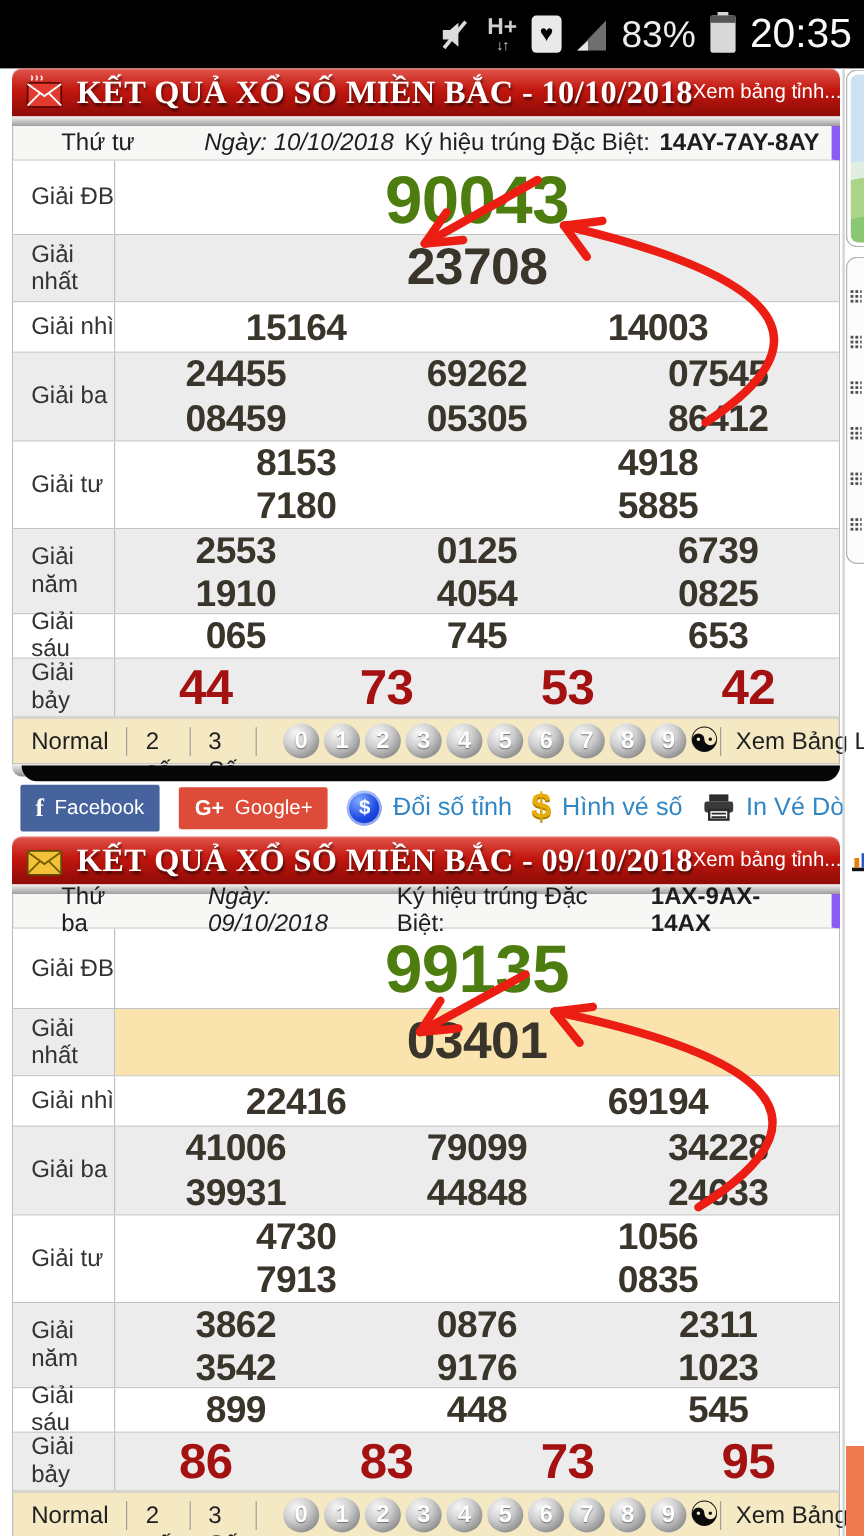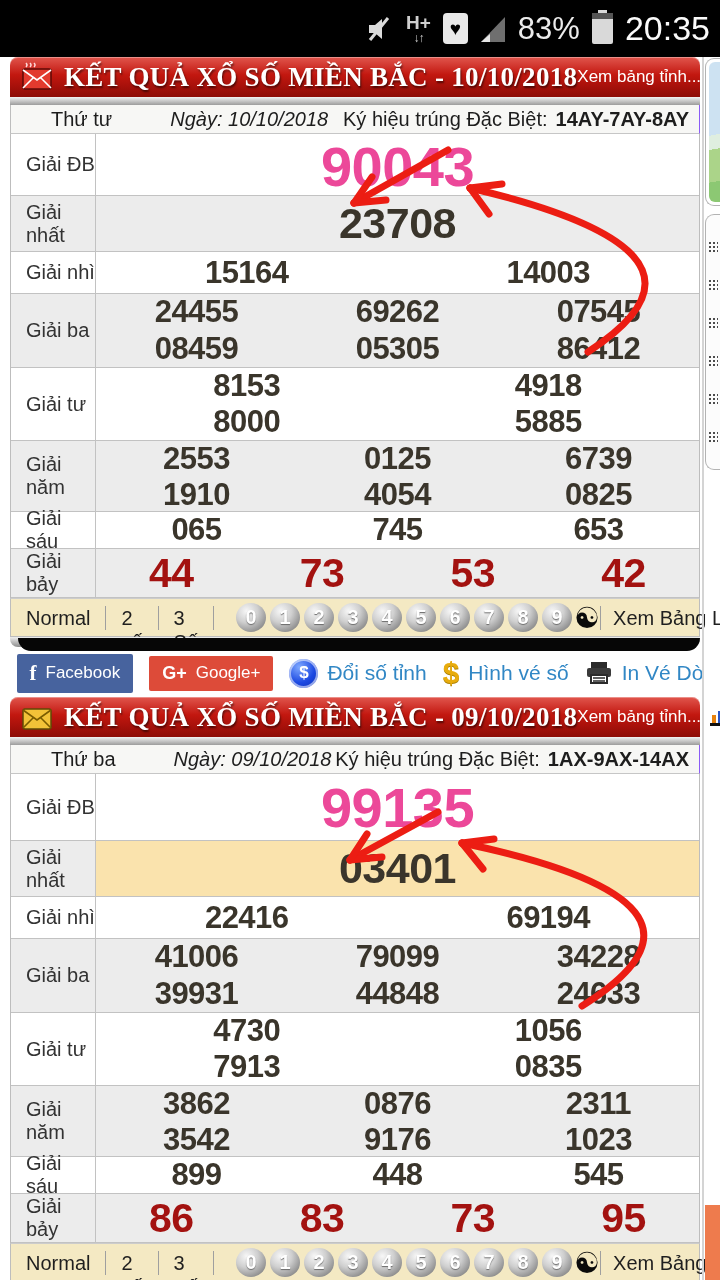--- a/index.html
+++ b/index.html
@@ -19,35 +19,35 @@
   .battery .lvl{position:absolute;top:0;left:0;right:0;height:6px;background:#555;}
   
   .card{position:absolute;left:10px;width:690px;}
   #card1{top:57px;} #card2{top:697px;}
   .hdr{height:40px;border-radius:8px 8px 0 0;display:flex;align-items:center;color:#fff;
     background:linear-gradient(#e1564d,#c2170f 45%,#8d0b06);box-shadow:inset 0 1px 0 rgba(255,255,255,.35);padding:0 10px;box-sizing:border-box;}
   .hdr-title{font-family:"Liberation Serif",serif;font-weight:bold;font-size:27px;letter-spacing:.3px;
     text-shadow:1px 2px 2px rgba(0,0,0,.55);margin-left:10px;white-space:nowrap;}
   .hdr-link{margin-left:auto;font-size:17px;margin-right:8px;white-space:nowrap;}
   .striptop{height:8px;background:linear-gradient(#f2f2f2,#9c9c9c);}
-  .daterow{height:29px;background:#f7f7f5;border-left:1px solid #bdbdbd;border-right:1px solid #8b5cf6;border-bottom:1px solid #c6c6c6;
+  .daterow{height:29px;background:#f7f7f5;border-left:1px solid #bdbdbd;border-right:7px solid #8b5cf6;border-bottom:1px solid #c6c6c6;
     display:flex;align-items:center;font-size:20px;color:#1d1d1d;padding:0 10px;box-sizing:border-box;}
   .dr-weekday{margin-left:30px;}
   .dr-date{font-style:italic;margin-left:58px;}
   .dr-sign{margin-left:auto;}
   .dr-signval{font-weight:bold;margin-left:8px;}
   .ptable{border-left:1px solid #bdbdbd;border-right:1px solid #bdbdbd;background:#fff;}
   .prow{display:flex;border-bottom:1px solid #c2c2c2;background:#fff;}
   .prow.bg-g{background:#ececec;}
   .plabel{width:85px;min-width:85px;border-right:1px solid #c2c2c2;display:flex;align-items:center;
     padding-left:15px;box-sizing:border-box;font-size:20px;color:#333;}
   .pvalues{flex:1;display:flex;flex-direction:column;justify-content:space-evenly;}
   .vline{display:flex;}
   .vline span{flex:1;text-align:center;font-weight:bold;color:#3a352b;letter-spacing:-.5px;}
-  .f-db .vline span{font-size:56px;color:#ec4899;}
+  .f-db .vline span{font-size:56px;color:#4d7c0f;}
   .f-nhat .vline span{font-size:43px;}
   .f-n .vline span{font-size:31px;}
   .f-bay .vline span{font-size:41px;color:#a31210;}
   .r0{height:61px}.r1{height:55px}.r2{height:41px}.r3{height:73px}.r4{height:72px}.r5{height:70px}.r6{height:36px}.r7{height:48px}
   #card2 .r0{height:66px}
   .prow.hl .pvalues{background:#fae3ad;}
   .pfoot{height:39px;background:#f4e9c3;border:1px solid #bdbdbd;border-top:1px solid #cccccc;
     display:flex;align-items:center;font-size:20px;color:#1f1f1f;box-sizing:border-box;}
   .mode{padding:0 15px;border-right:1px solid #9f9f9f;line-height:24px;height:24px;}
   .digits{display:flex;align-items:center;margin-left:20px;}
@@ -179,21 +179,21 @@
         </div>
       </div>
       <div class="prow r4">
         <div class="plabel">Giải tư</div>
         <div class="pvalues f-n">
           <div class="vline">
             <span>8153</span>
             <span>4918</span>
           </div>
           <div class="vline">
-            <span>8000</span>
+            <span>7180</span>
             <span>5885</span>
           </div>
         </div>
       </div>
       <div class="prow r5 bg-g">
         <div class="plabel">Giải năm</div>
         <div class="pvalues f-n">
           <div class="vline">
             <span>2553</span>
             <span>0125</span>

